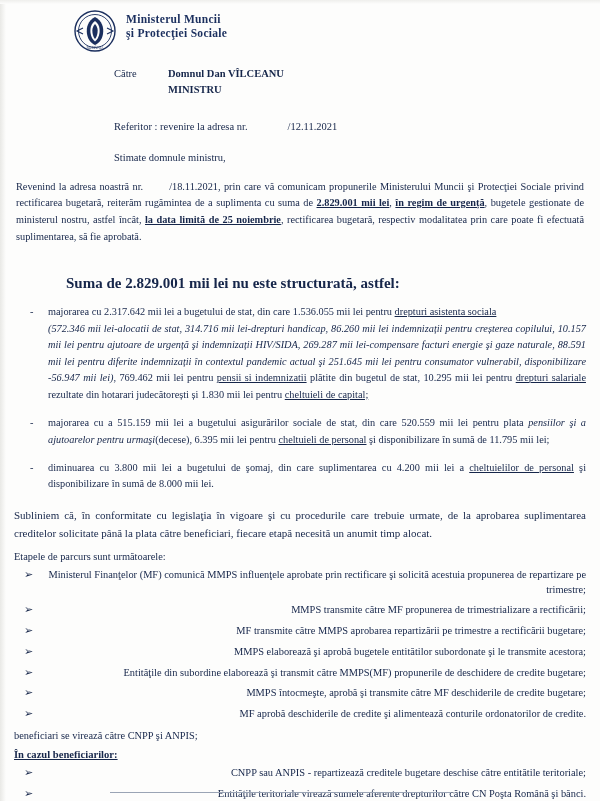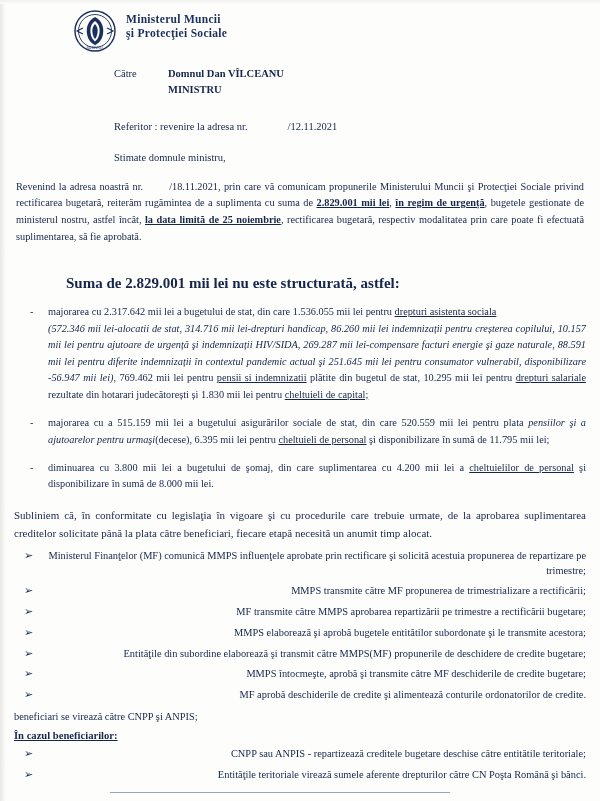--- a/index.html
+++ b/index.html
@@ -266,20 +266,21 @@
     <span class="dash-mark">-</span>
     <span class="dash-body">
       <span>diminuarea cu 3.800 mii lei a bugetului de şomaj, din care suplimentarea cu 4.200 mii lei a </span><u>cheltuielilor de personal</u><span> şi  disponibilizare în sumă de 8.000 mii lei.</span>
     </span>
   </div>
 
   <div class="para">
     <span class="indent"></span><span>Subliniem că, în conformitate cu legislaţia în vigoare şi cu procedurile care trebuie urmate, de la aprobarea suplimentarea creditelor solicitate până la plata către beneficiari, fiecare etapă necesită un anumit timp alocat.</span>
   </div>
 
+  <div class="etape-title">Etapele de parcurs sunt următoarele:</div>
 
   <div class="arrow-list">
     <div class="arrow-item">
       <span class="arrow-mark">➢</span>
       <span class="arrow-body">Ministerul Finanţelor (MF) comunică MMPS  influenţele aprobate prin rectificare şi solicită acestuia propunerea de  repartizare pe trimestre;</span>
     </div>
     <div class="arrow-item">
       <span class="arrow-mark">➢</span>
       <span class="arrow-body">MMPS transmite către MF propunerea de trimestrializare a rectificării;</span>
     </div>

